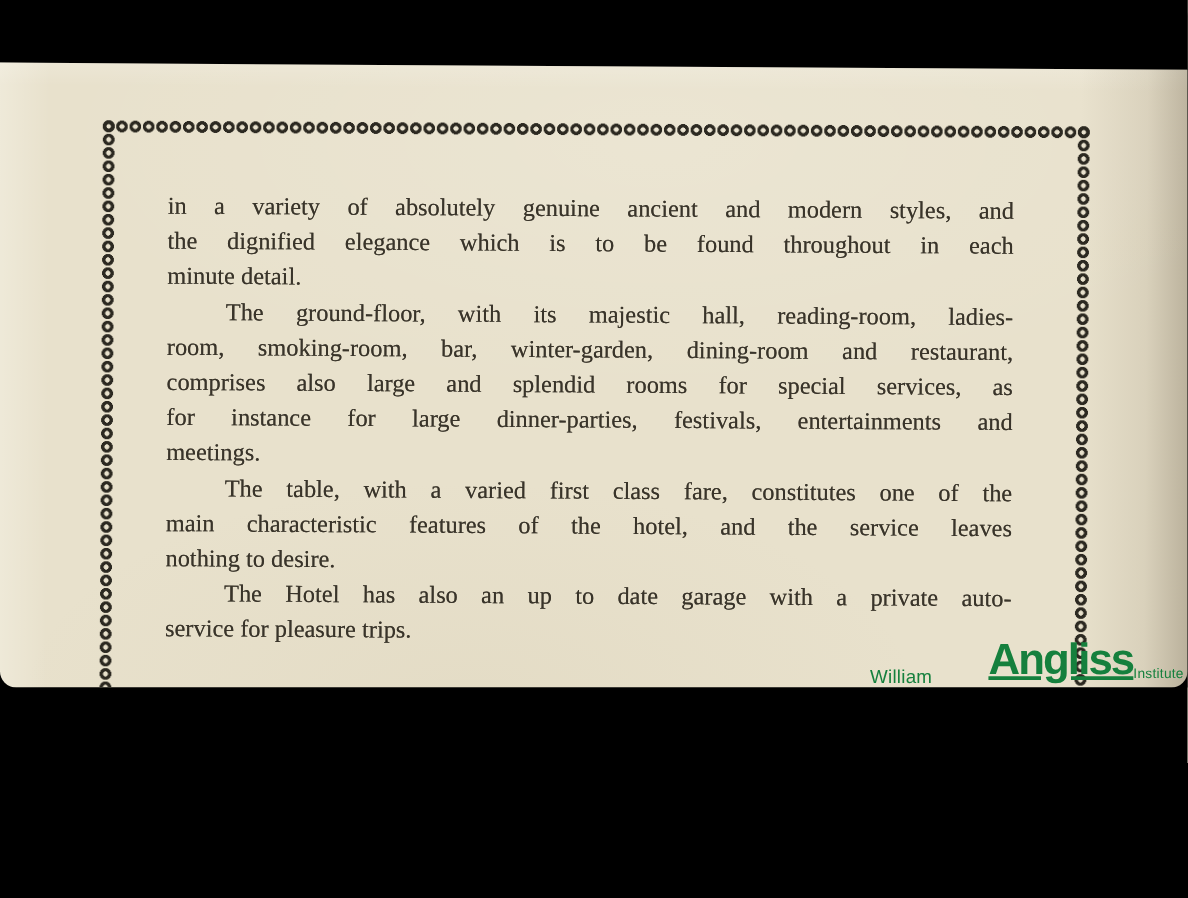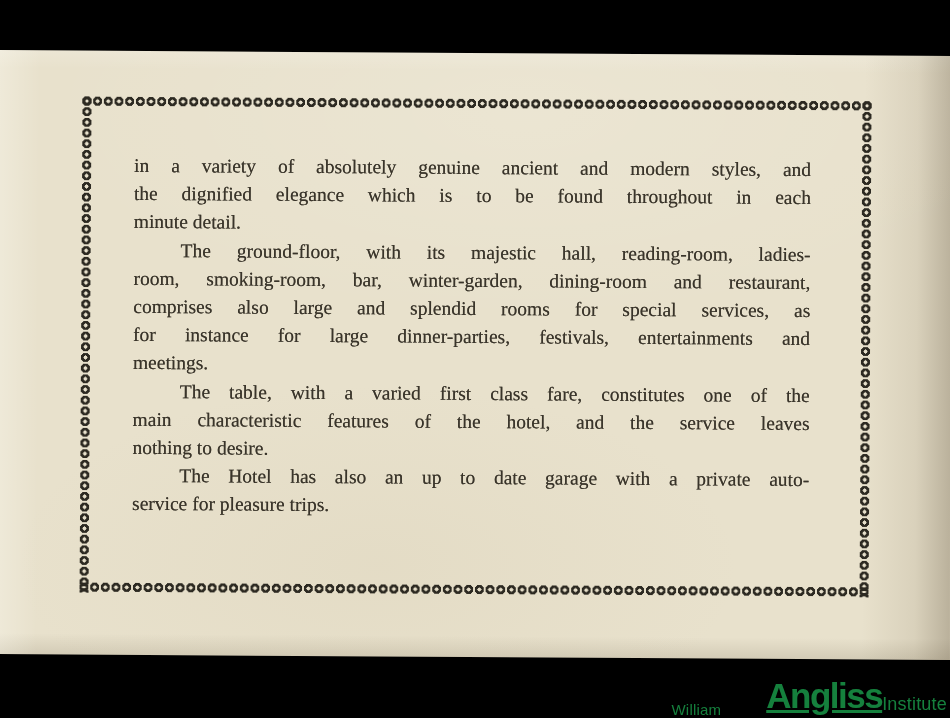--- a/index.html
+++ b/index.html
@@ -1,21 +1,22 @@
 <!DOCTYPE html>
 <html><head>
 <meta charset="utf-8">
 <style>
   html, body { margin: 0; padding: 0; background: #000; }
   .stage {
     position: relative;
-    width: 950px; height: 718px;
+    width: 950px; height: 550px;
     background: #000000;
     overflow: hidden;
     font-family: "Liberation Serif", "DejaVu Serif", serif;
+    border-radius: 13px;
   }
   
   .paper {
     position: absolute;
     left: -10px; right: -10px;
     top: 53px; height: 604px;
     transform: rotate(0.35deg);
     transform-origin: 50% 50%;
     background-color: #e8e1cc;
     background-image:
@@ -89,21 +90,21 @@
     margin-bottom: -4px;
     letter-spacing: 0.2px;
   }
   .logo-angliss {
     font-size: 35px;
     font-weight: bold;
     letter-spacing: -1.5px;
     text-decoration: underline;
   }
   .logo-institute {
-    font-size: 18px;
+    font-size: 11px;
     font-weight: 500;
     margin-top: -3px;
     margin-right: 1px;
     letter-spacing: 0.2px;
     text-align: center;
   }
 </style>
 </head>
 <body>
 

